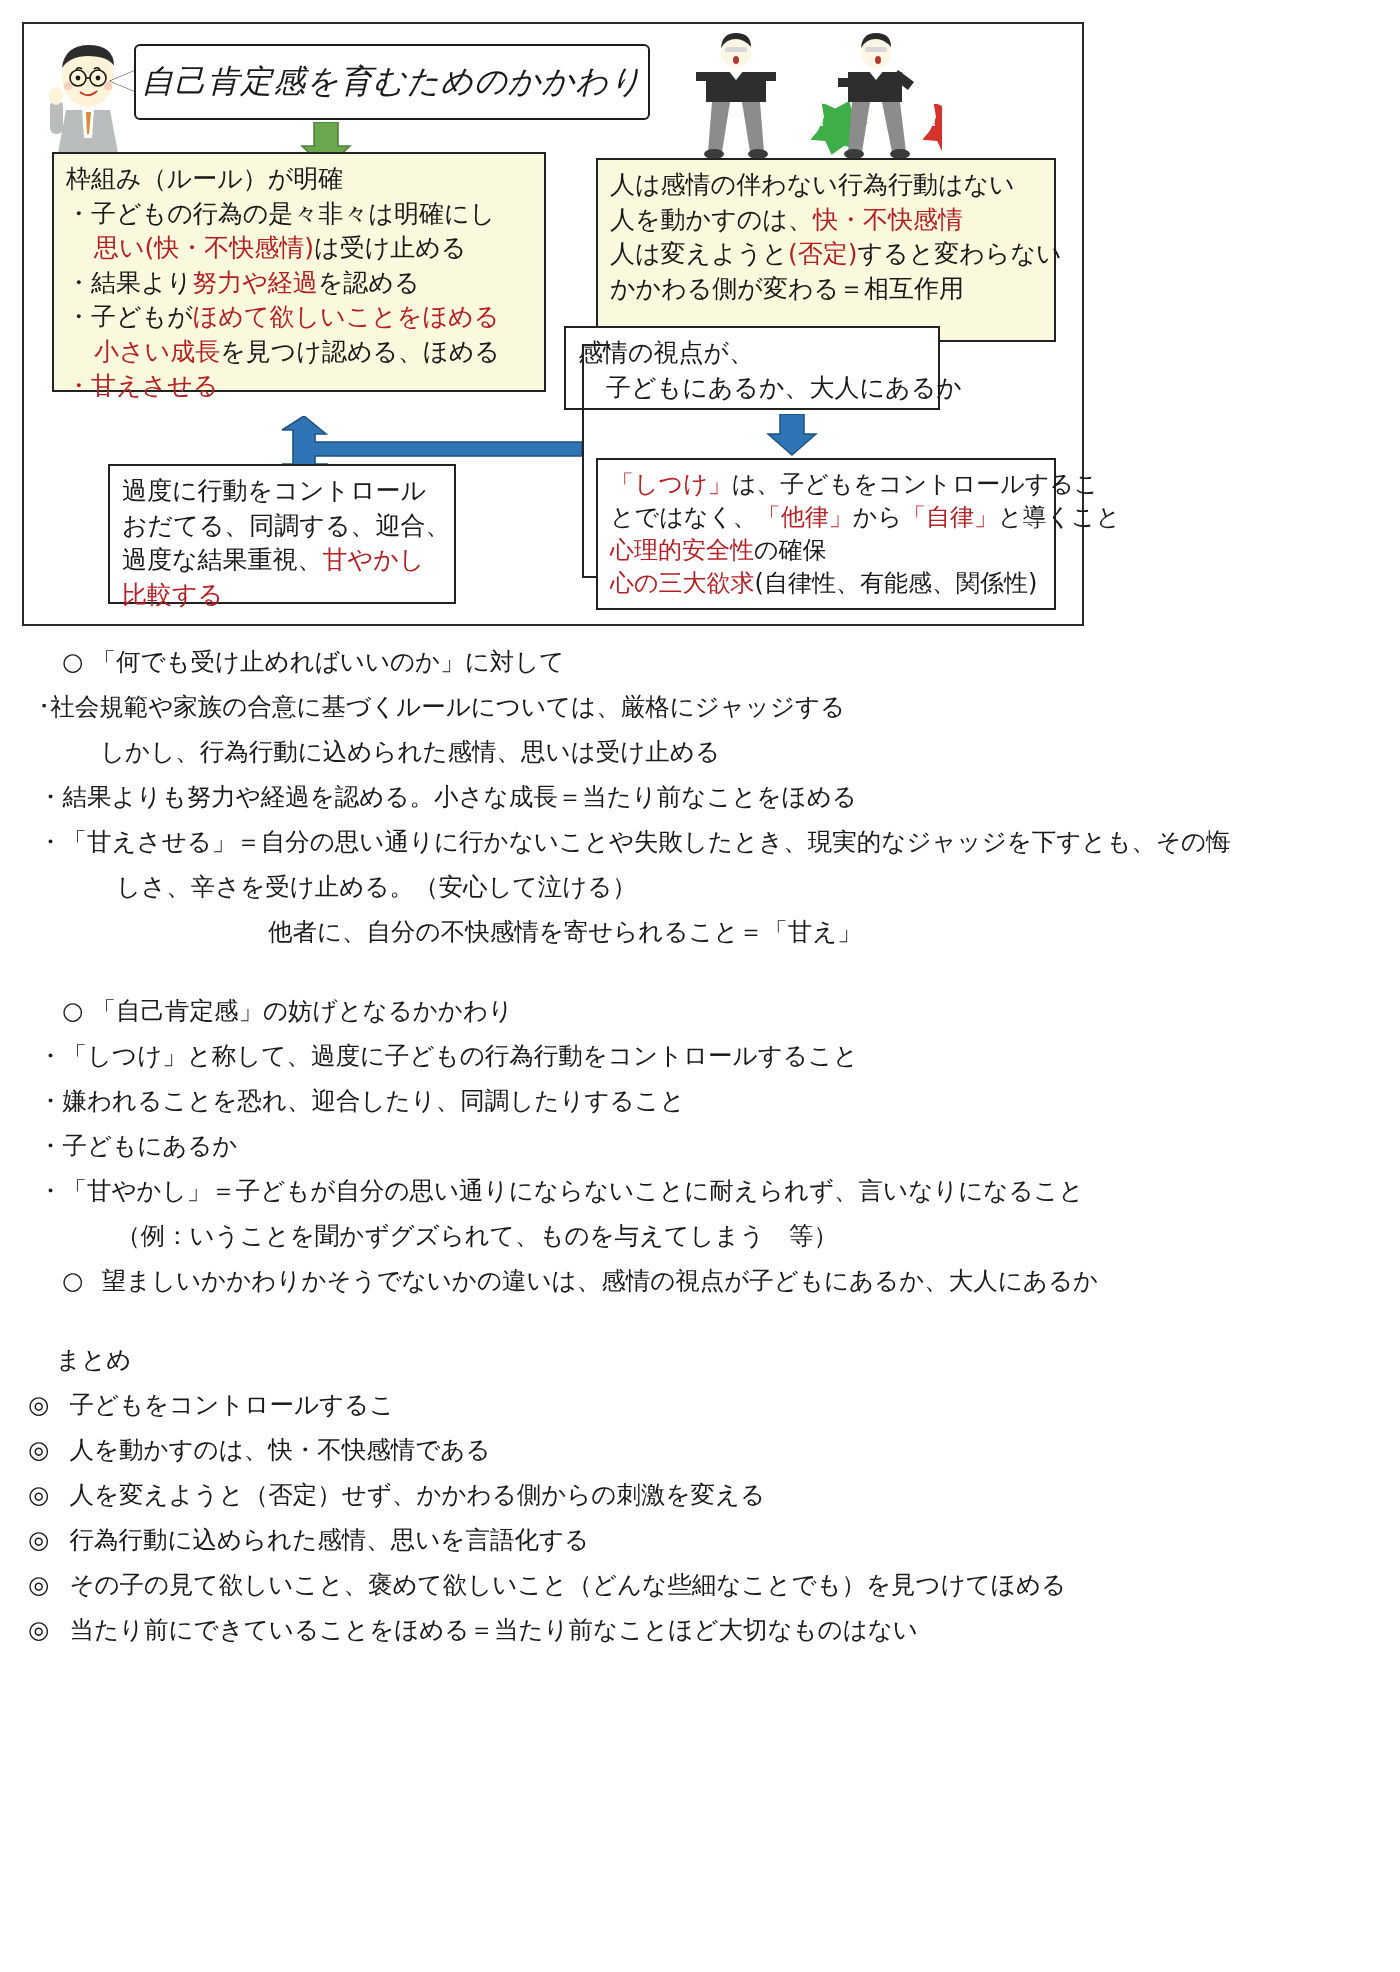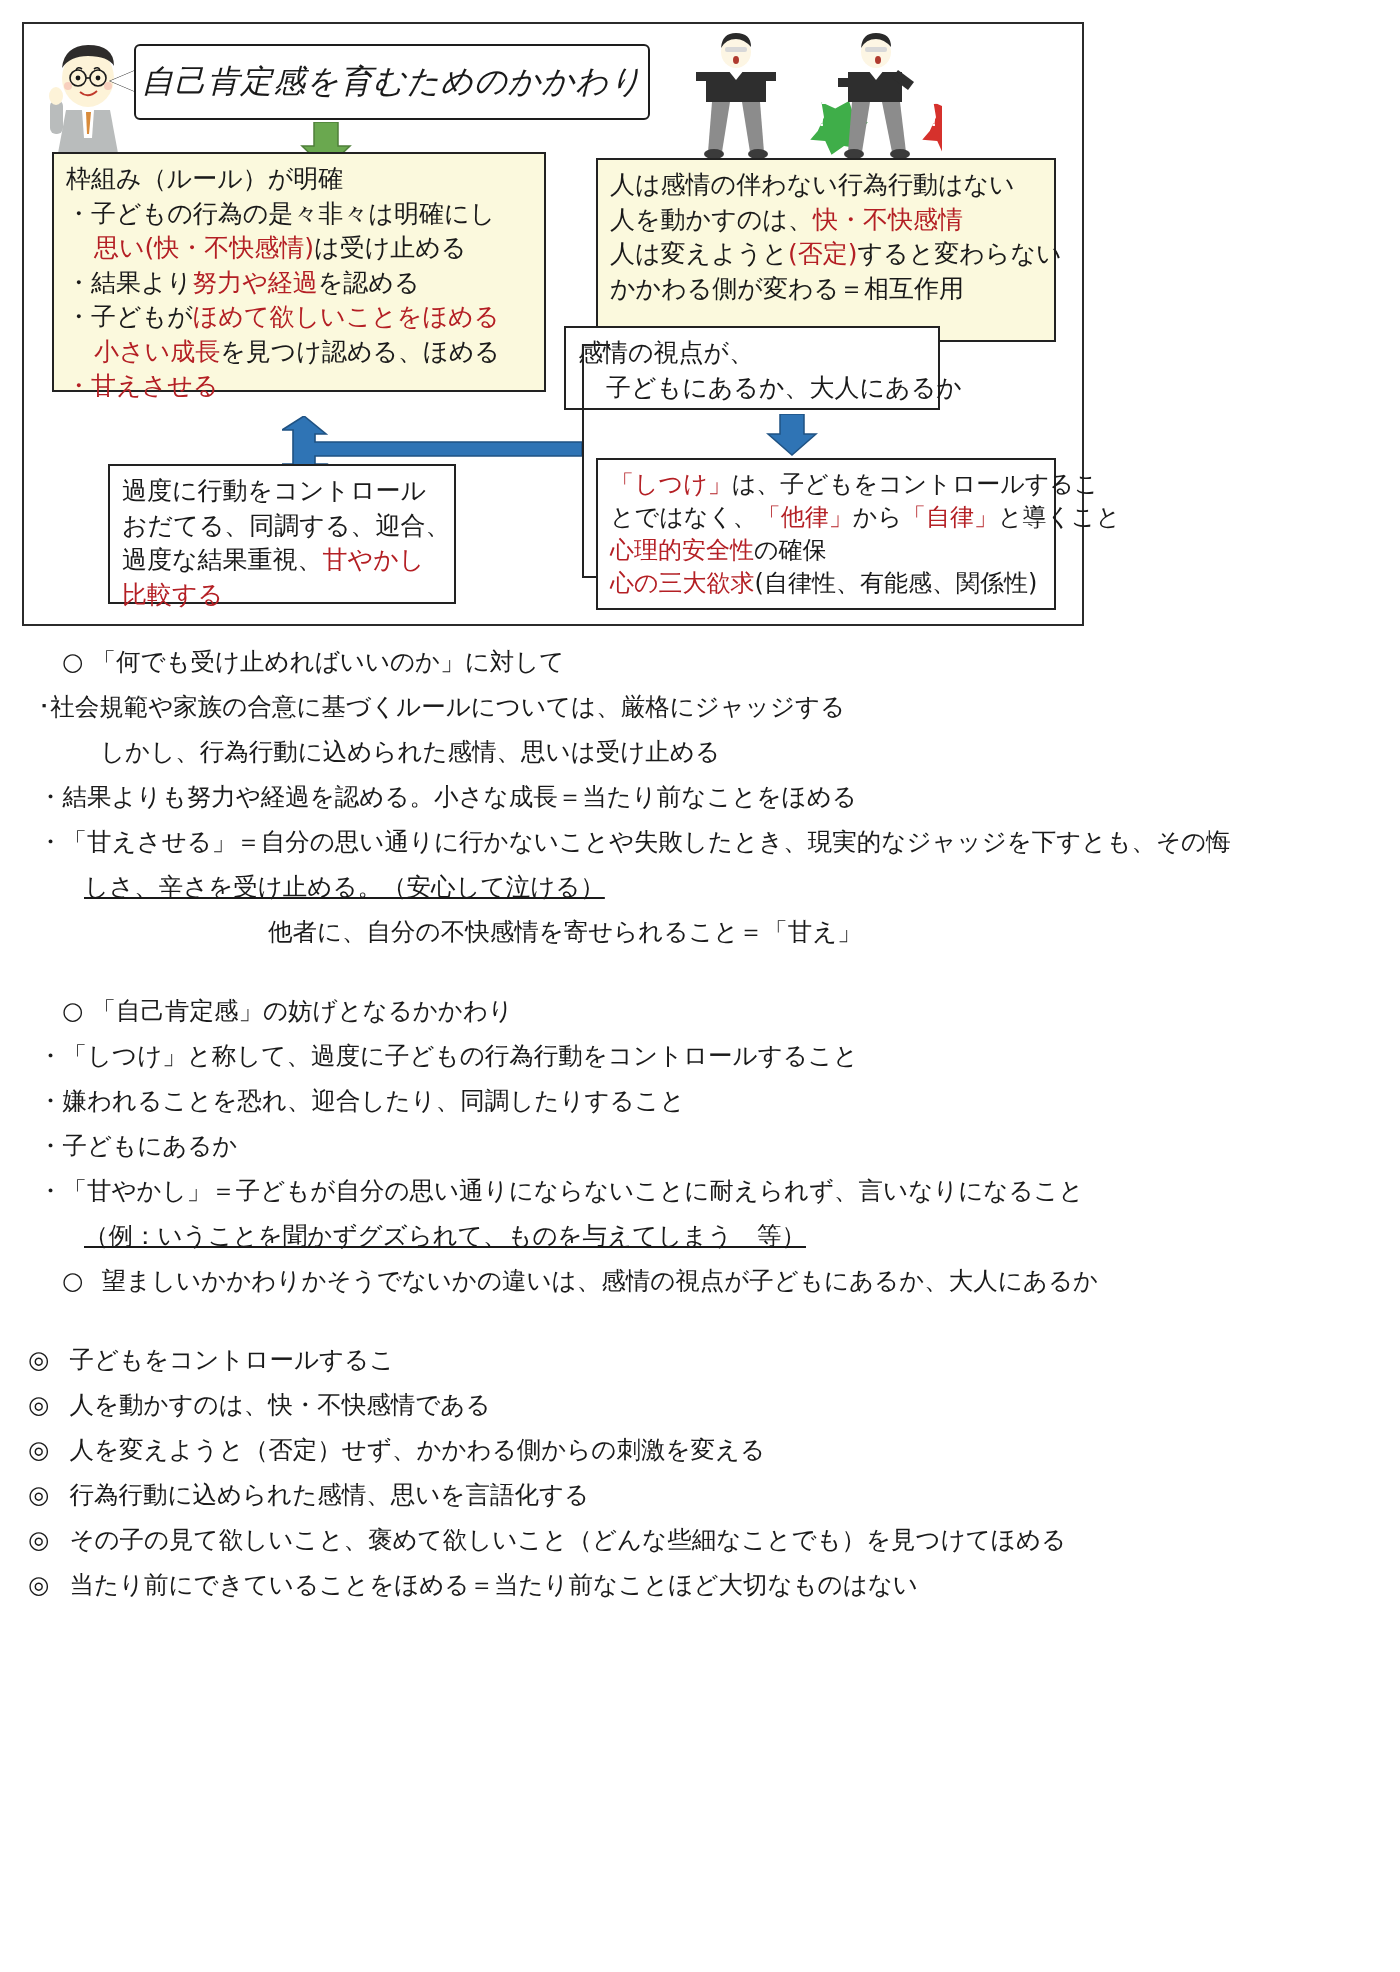--- a/index.html
+++ b/index.html
@@ -72,21 +72,21 @@
   
   #body-text{
     position:absolute; left:0; top:640px; width:1400px;
     font-size:24.5px; line-height:1.0;
   }
   .tline{white-space:nowrap; height:45px; display:flex; align-items:center;}
   .gap{height:34px;}
   .o-mark{margin-right:8px;}
   .pad1{padding-left:62px;}
   .pad3{padding-left:100px;}
-  .pad4{padding-left:84px;text-decoration:underline;}
+  .pad4{padding-left:116px;}
   .pad5{padding-left:268px;}
   .pad6{padding-left:56px;}
   .pad7{padding-left:38px;}
 </style>
 </head>
 <body>
 
 <div id="diagram">
 
   <svg id="teacher" viewBox="0 0 92 130">
@@ -231,20 +231,21 @@
   <div class="tline pad7">・子どもにあるか</div>
   <div class="tline pad7">・「甘やかし」＝子どもが自分の思い通りにならないことに耐えられず、言いなりになること</div>
   <div class="tline pad4">（例：いうことを聞かずグズられて、ものを与えてしまう　等）</div>
   <div class="tline pad1">
     <span class="o-mark">○</span>
     <span style="padding-left:10px">望ましいかかわりかそうでないかの違いは、感情の視点が子どもにあるか、大人にあるか</span>
   </div>
 
   <div class="gap"></div>
 
+  <div class="tline pad6">まとめ</div>
   <div class="tline" style="padding-left:28px">
     <span class="o-mark">◎</span>
     <span style="padding-left:12px">子どもをコントロールするこ</span>
   </div>
   <div class="tline" style="padding-left:28px">
     <span class="o-mark">◎</span>
     <span style="padding-left:12px">人を動かすのは、快・不快感情である</span>
   </div>
   <div class="tline" style="padding-left:28px">
     <span class="o-mark">◎</span>

